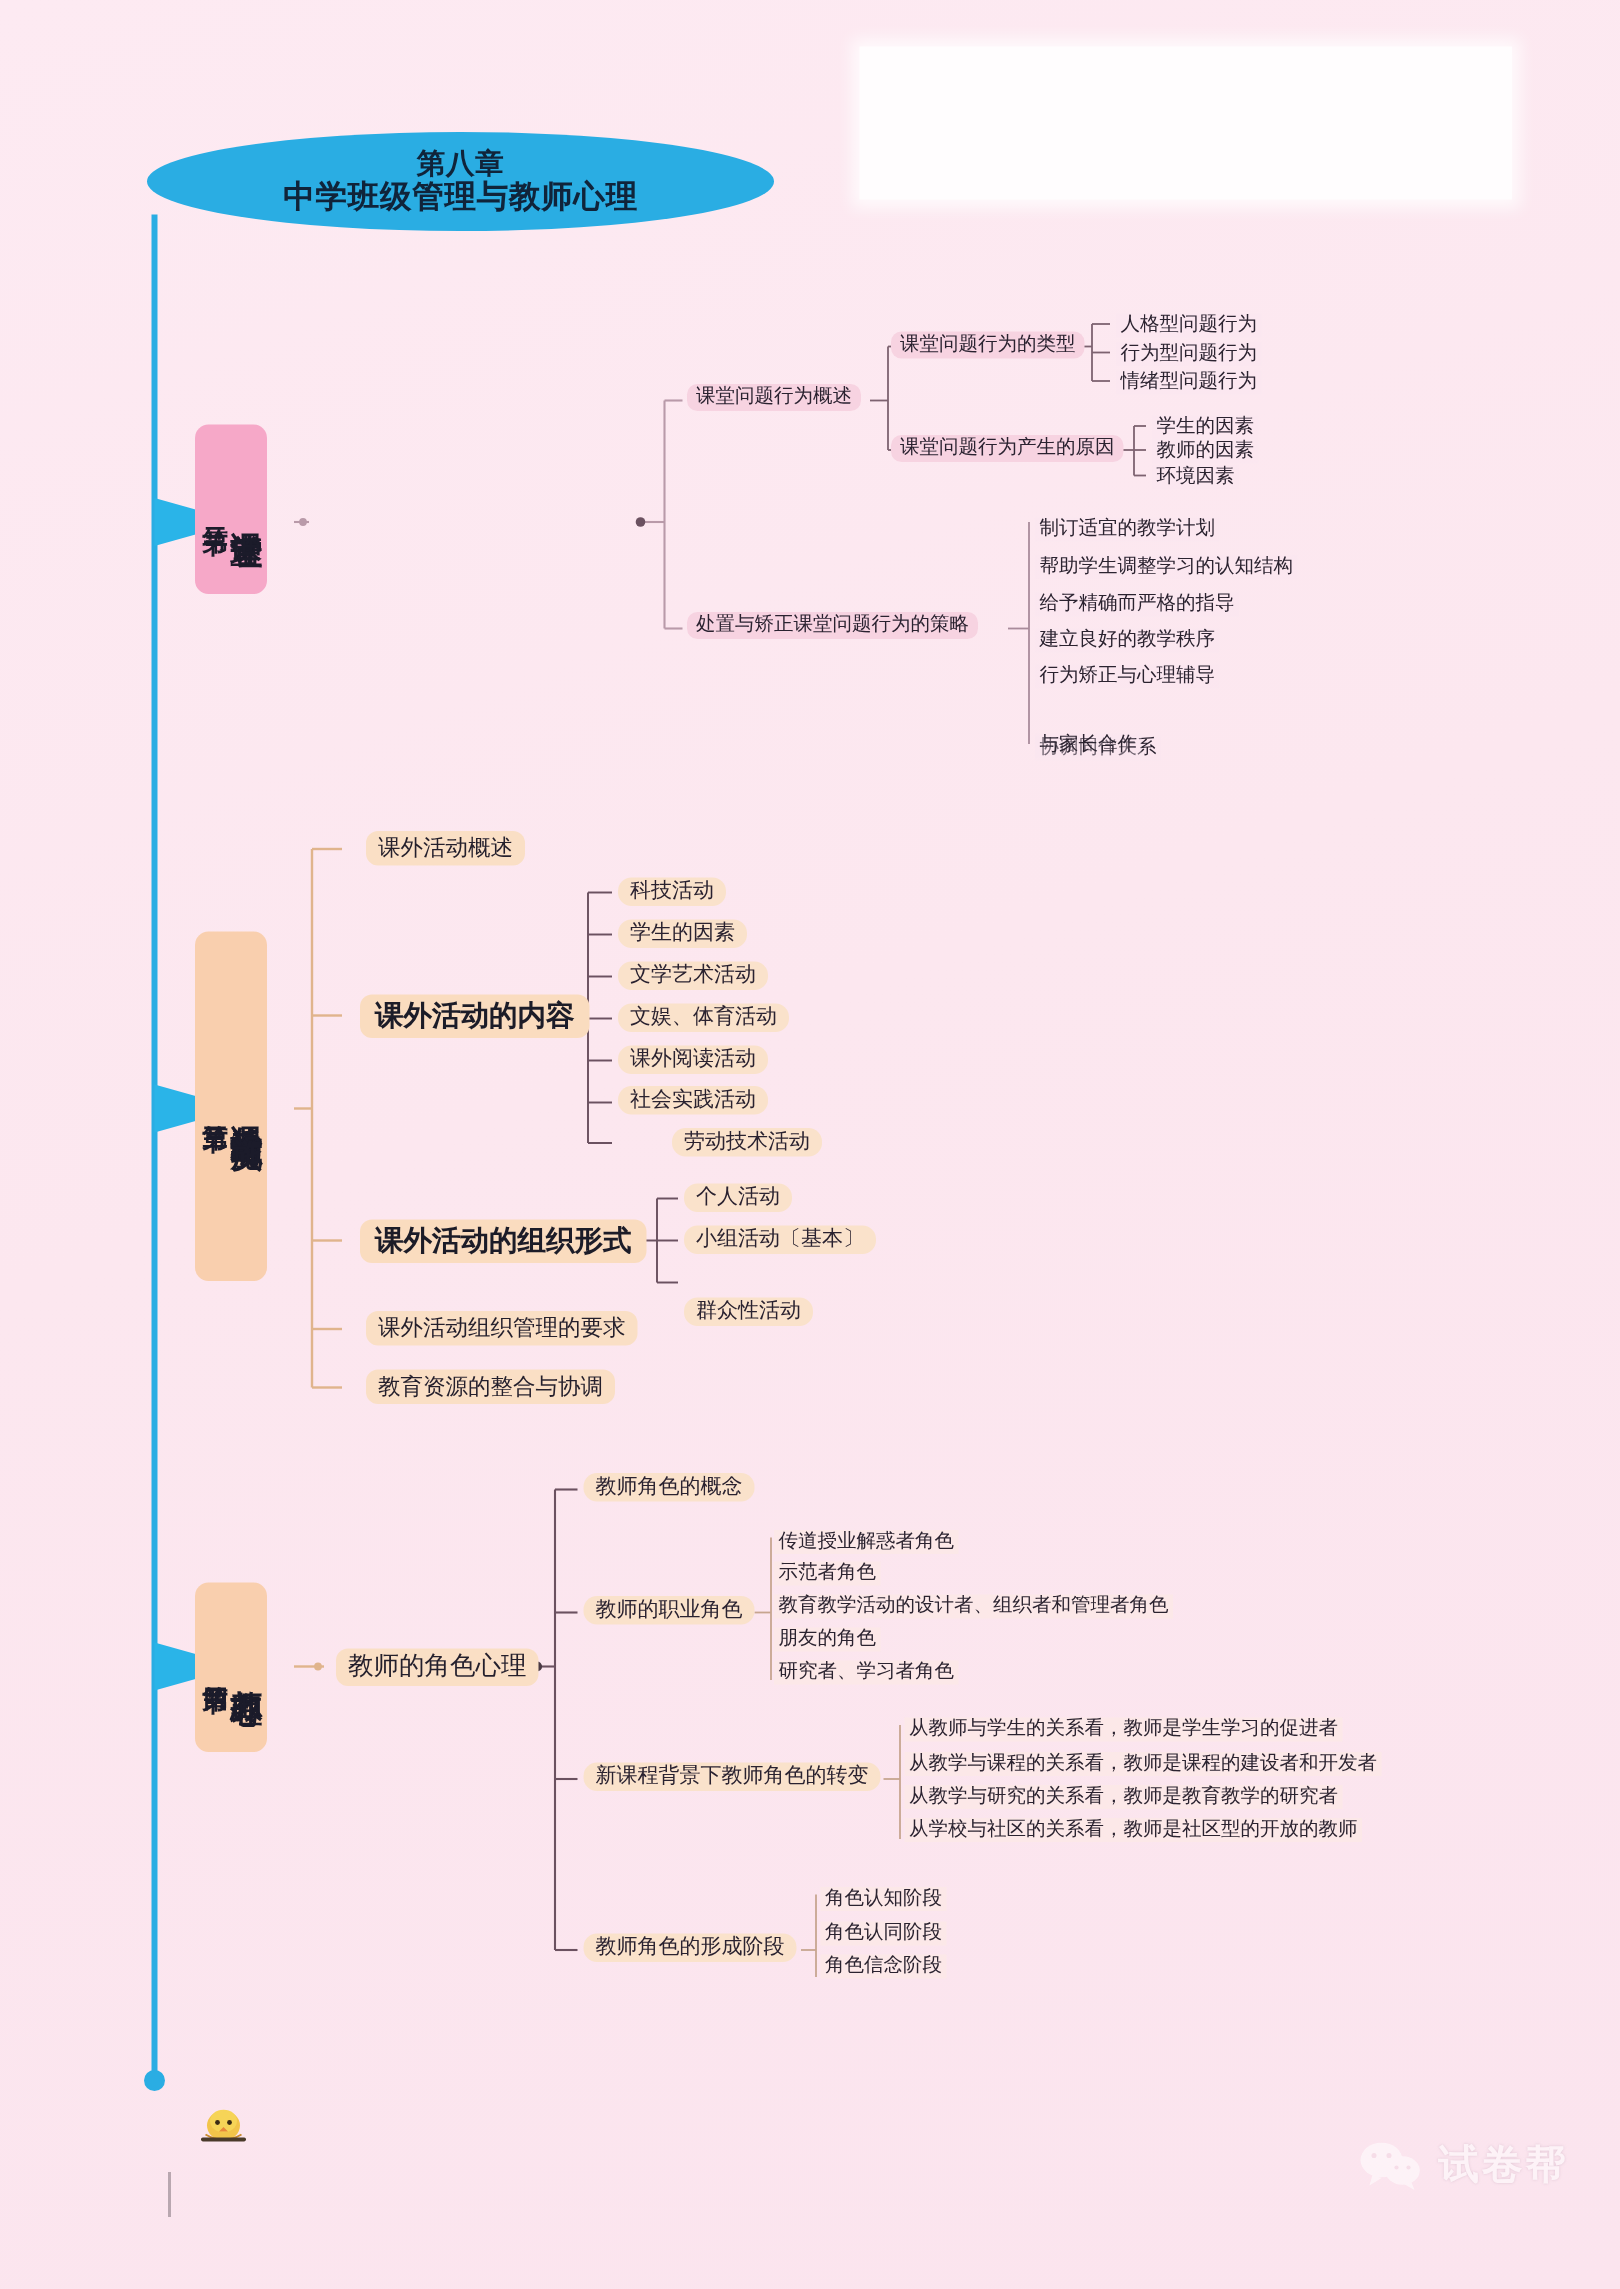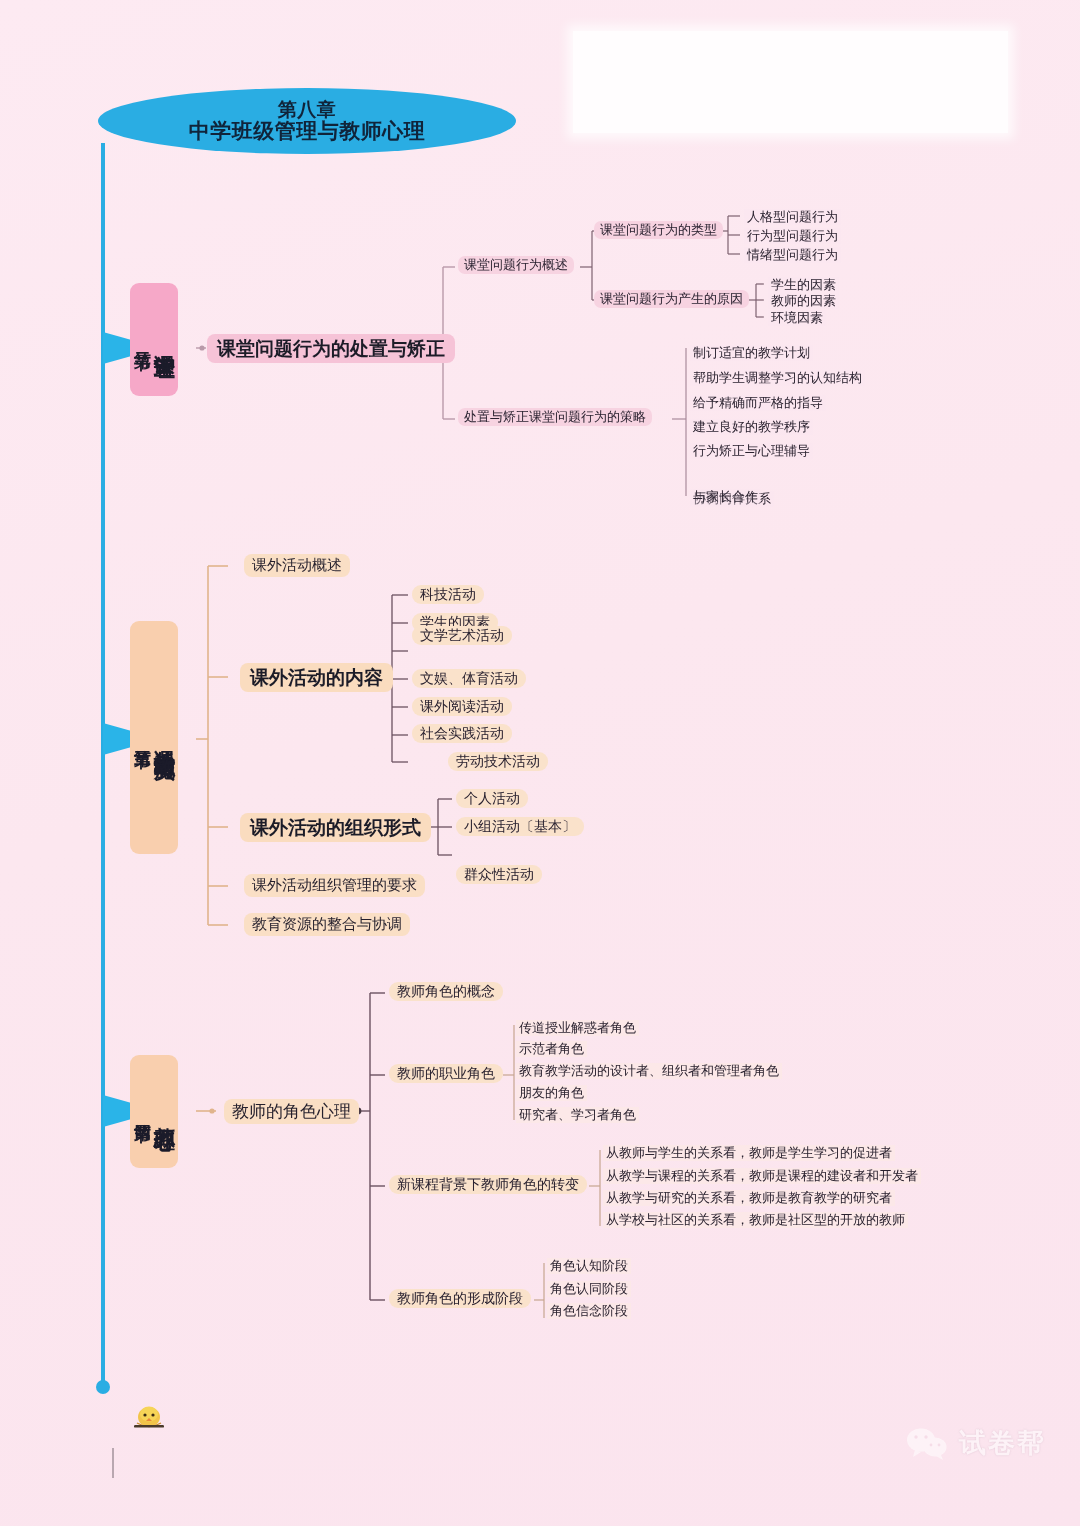--- a/index.html
+++ b/index.html
@@ -262,23 +262,20 @@
   <div class="root-node">
     <span class="l1">第八章</span>
     <span class="l2">中学班级管理与教师心理</span>
   </div>
 
   <div class="sec-chip sec-pink" style="left:130px;top:283px;width:48px;height:113px;">
     <span class="v-text sec-title">课堂管理</span>
     <span class="v-text sec-no">第二节</span>
   </div>
 
-  <div class="node pill-pink" style="left:207px;top:334px;">
-    <span>课堂问题行为的处置与矫正</span>
-  </div>
 
   <div class="node pill-pink-sm" style="left:458px;top:256px;">
     <span>课堂问题行为概述</span>
   </div>
 
   <div class="node pill-pink-sm" style="left:594px;top:221px;">
     <span>课堂问题行为的类型</span>
   </div>
   <div class="node leaf-plain" style="left:744px;top:209px;">
     <span>人格型问题行为</span>
@@ -340,21 +337,21 @@
 
   <div class="node pill-orange" style="left:240px;top:663px;">
     <span>课外活动的内容</span>
   </div>
   <div class="node pill-orange-sm" style="left:412px;top:585px;">
     <span>科技活动</span>
     </div>
   <div class="node pill-orange-sm" style="left:412px;top:613px;">
     <span>学生的因素</span>
     </div>
-  <div class="node pill-orange-sm" style="left:412px;top:626px;">
+  <div class="node pill-orange-sm" style="left:412px;top:641px;">
     <span>文学艺术活动</span>
     </div>
   <div class="node pill-orange-sm" style="left:412px;top:669px;">
     <span>文娱、体育活动</span>
     </div>
   <div class="node pill-orange-sm" style="left:412px;top:697px;">
     <span>课外阅读活动</span>
     </div>
   <div class="node pill-orange-sm" style="left:412px;top:724px;">
     <span>社会实践活动</span>

